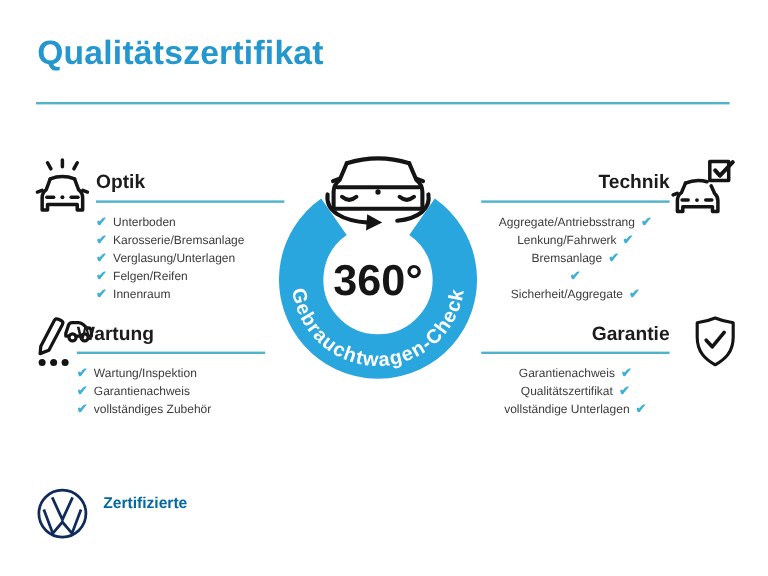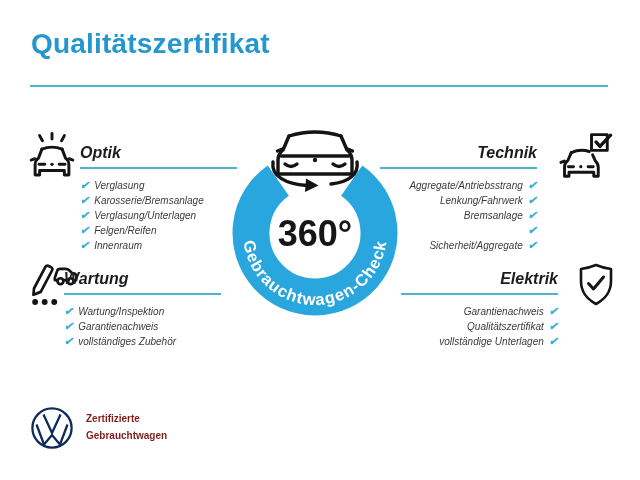--- a/index.html
+++ b/index.html
@@ -3,48 +3,48 @@
 <meta charset="utf-8">
 <style>
   html,body{margin:0;padding:0;background:#fff;}
   .page{position:relative;width:640px;height:480px;background:#ffffff;
         font-family:"Liberation Sans", sans-serif;overflow:hidden;}
 
   .title{position:absolute;left:31px;top:28px;font-size:28px;font-weight:bold;
          color:#2497ce;letter-spacing:.2px;}
   .title-rule{position:absolute;left:30px;top:85px;width:578px;height:2px;background:#4fb4ca;}
 
-  .section{position:absolute;width:157px;font-style:italic;}
+  .section{position:absolute;width:157px;}
   .section .hd{font-size:16px;font-weight:bold;color:#1c1c1c;}
   .section .rule{height:2px;background:#4fb4ca;margin-top:5px;}
   .section ul{list-style:none;margin:9px 0 0;padding:0;}
   .section li{display:flex;align-items:center;gap:5px;height:15px;
               font-size:10px;color:#3b3b3b;}
   .section.right{text-align:right;}
-  .section.right li{justify-content:flex-end;}
+  .section.right li{justify-content:center;}
   .chk{color:#3eafd6;font-size:11px;font-weight:bold;line-height:1;}
 
   .icon{position:absolute;}
   svg{display:block;}
 
   #sec-optik{left:80px;top:144px;}
-  #sec-technik{left:380px;top:144px;}
+  #sec-technik{left:401px;top:144px;}
   #sec-wartung{left:64px;top:270px;}
   #sec-garantie{left:401px;top:270px;}
 
   #icon-optik{left:25px;top:130px;}
   #icon-technik{left:558px;top:129px;}
   #icon-wartung{left:25px;top:258px;}
   #icon-garantie{left:572px;top:260px;}
 
   #badge{position:absolute;left:227px;top:112px;}
 
   #footer-logo{left:30px;top:406px;}
-  .brand{position:absolute;left:86px;top:410px;font-size:10px;font-weight:bold;
-         color:#7f1d1d;line-height:17px;}
+  .brand{position:absolute;left:86px;top:410px;font-size:13px;font-weight:bold;
+         color:#0369a1;line-height:17px;text-align:center;}
 </style>
 </head>
 <body>
 
 <div class="page">
 
   <div class="title">Qualitätszertifikat</div>
   <div class="title-rule"></div>
 
   <div class="icon" id="icon-optik">
@@ -93,21 +93,21 @@
       <path d="M16.5 22.5 L21.5 28 L31.5 16" stroke-width="3"></path>
     </svg>
   </div>
 
   <div class="section" id="sec-optik">
     <div class="hd">Optik</div>
     <div class="rule"></div>
     <ul>
       <li>
           <span class="chk">✔</span>
-          <span>Verglasung</span>
+          <span>Unterboden</span>
         </li>
       <li>
           <span class="chk">✔</span>
           <span>Karosserie/Bremsanlage</span>
         </li>
       <li>
           <span class="chk">✔</span>
           <span>Verglasung/Unterlagen</span>
         </li>
       <li>
@@ -160,21 +160,21 @@
           <span>Garantienachweis</span>
         </li>
       <li>
           <span class="chk">✔</span>
           <span>vollständiges Zubehör</span>
         </li>
     </ul>
   </div>
 
   <div class="section right" id="sec-garantie">
-    <div class="hd">Elektrik</div>
+    <div class="hd">Garantie</div>
     <div class="rule"></div>
     <ul>
       <li>
           <span>Garantienachweis</span>
           <span class="chk">✔</span>
         </li>
       <li>
           <span>Qualitätszertifikat</span>
           <span class="chk">✔</span>
         </li>
@@ -217,16 +217,15 @@
 
   <div class="icon" id="footer-logo">
     <svg width="44" height="44" viewBox="0 0 44 44" fill="none" stroke="#0f2b5b" stroke-width="2.3" stroke-linecap="butt" stroke-linejoin="miter">
       <circle cx="22" cy="22" r="19.6"></circle>
       <path d="M13.5 8.5 L22 27 L30.5 8.5"></path>
       <path d="M6.5 18.5 L14 38.5 L22 29 L30 38.5 L37.5 18.5"></path>
     </svg>
   </div>
   <div class="brand">
     <div>Zertifizierte</div>
-    <div>Gebrauchtwagen</div>
   </div>
 
 </div>
 
 </body></html>

